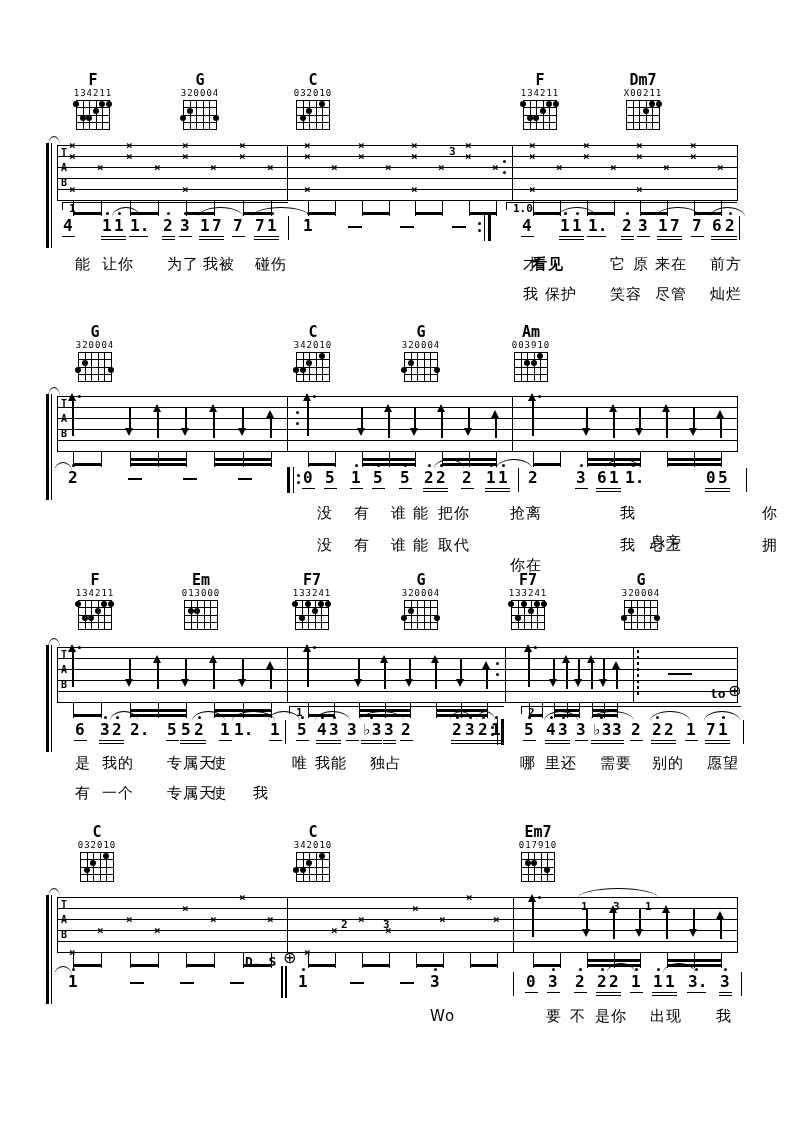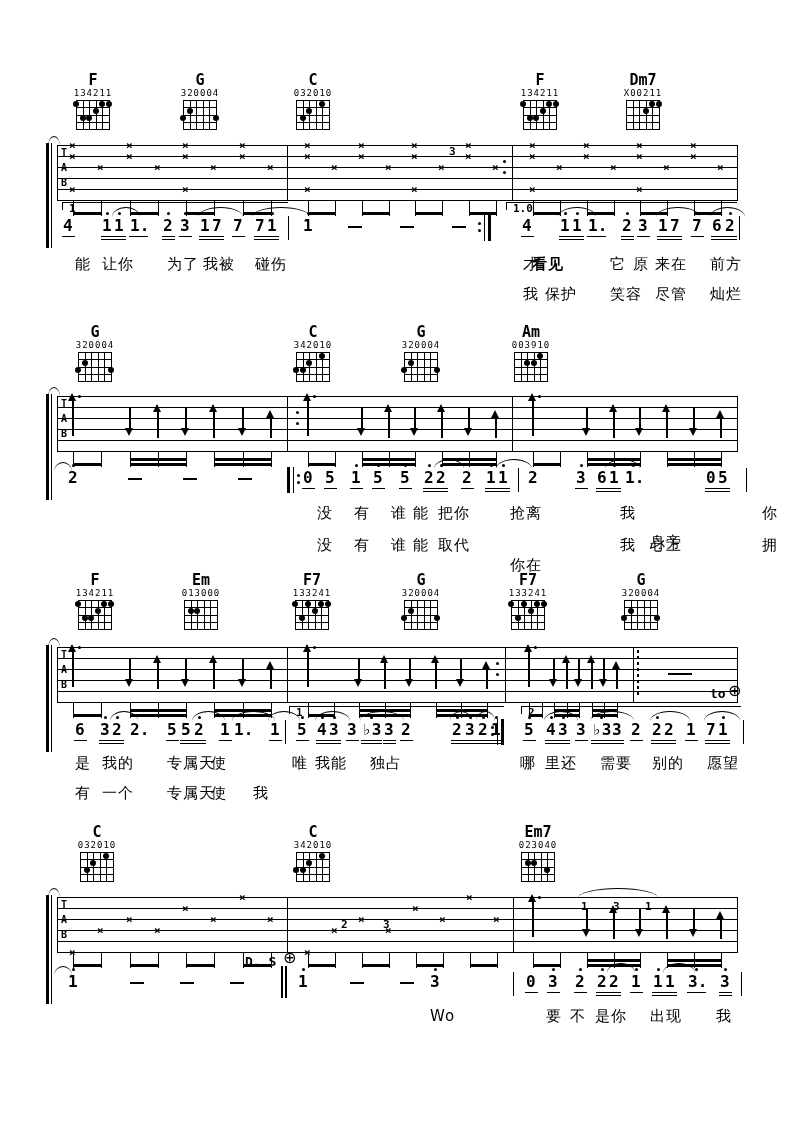--- a/index.html
+++ b/index.html
@@ -944,21 +944,21 @@
     <div class="a ln" style="left: 296px; top: 852px; width: 34px; height: 1px;"></div>
     <div class="a ln" style="left: 296px; top: 859.25px; width: 34px; height: 1px;"></div>
     <div class="a ln" style="left: 296px; top: 866.5px; width: 34px; height: 1px;"></div>
     <div class="a ln" style="left: 296px; top: 873.75px; width: 34px; height: 1px;"></div>
     <div class="a ln" style="left: 296px; top: 881px; width: 34px; height: 1px;"></div>
     <div class="a dot" style="left: 319.4px; top: 852.625px; width: 6px; height: 6px;"></div>
     <div class="a dot" style="left: 306.2px; top: 859.875px; width: 6px; height: 6px;"></div>
     <div class="a dot" style="left: 293px; top: 867.125px; width: 6px; height: 6px;"></div>
     <div class="a dot" style="left: 299.6px; top: 867.125px; width: 6px; height: 6px;"></div>
     <div class="a chname" style="left: 508px; top: 825px; width: 60px;">Em7</div>
-    <div class="a chfing" style="left: 506px; top: 840px; width: 64px;">023040</div>
+    <div class="a chfing" style="left: 506px; top: 840px; width: 64px;">017910</div>
     <div class="a ln" style="left: 521px; top: 852px; width: 1px; height: 29px;"></div>
     <div class="a ln" style="left: 527.6px; top: 852px; width: 1px; height: 29px;"></div>
     <div class="a ln" style="left: 534.2px; top: 852px; width: 1px; height: 29px;"></div>
     <div class="a ln" style="left: 540.8px; top: 852px; width: 1px; height: 29px;"></div>
     <div class="a ln" style="left: 547.4px; top: 852px; width: 1px; height: 29px;"></div>
     <div class="a ln" style="left: 554px; top: 852px; width: 1px; height: 29px;"></div>
     <div class="a ln" style="left: 521px; top: 852px; width: 34px; height: 1px;"></div>
     <div class="a ln" style="left: 521px; top: 859.25px; width: 34px; height: 1px;"></div>
     <div class="a ln" style="left: 521px; top: 866.5px; width: 34px; height: 1px;"></div>
     <div class="a ln" style="left: 521px; top: 873.75px; width: 34px; height: 1px;"></div>

